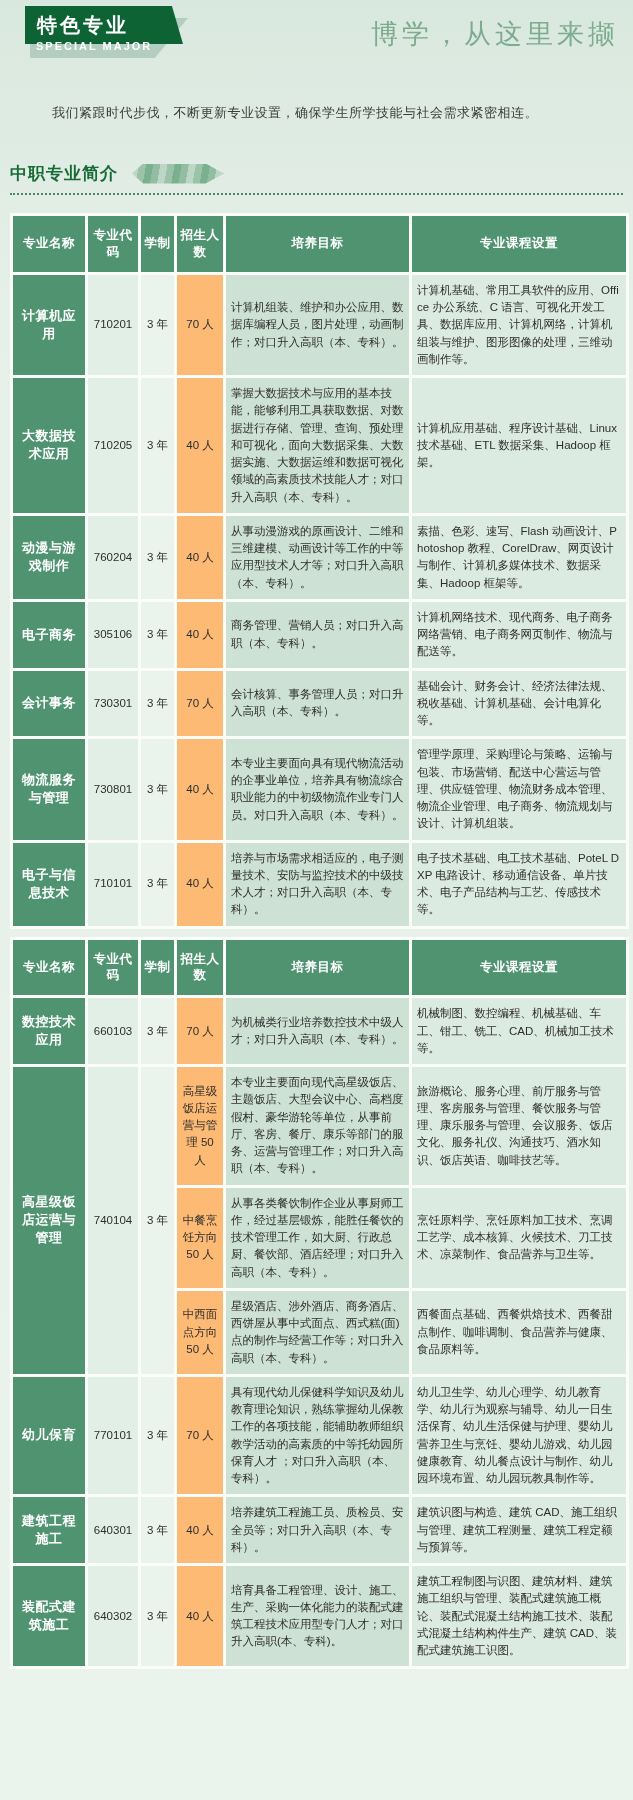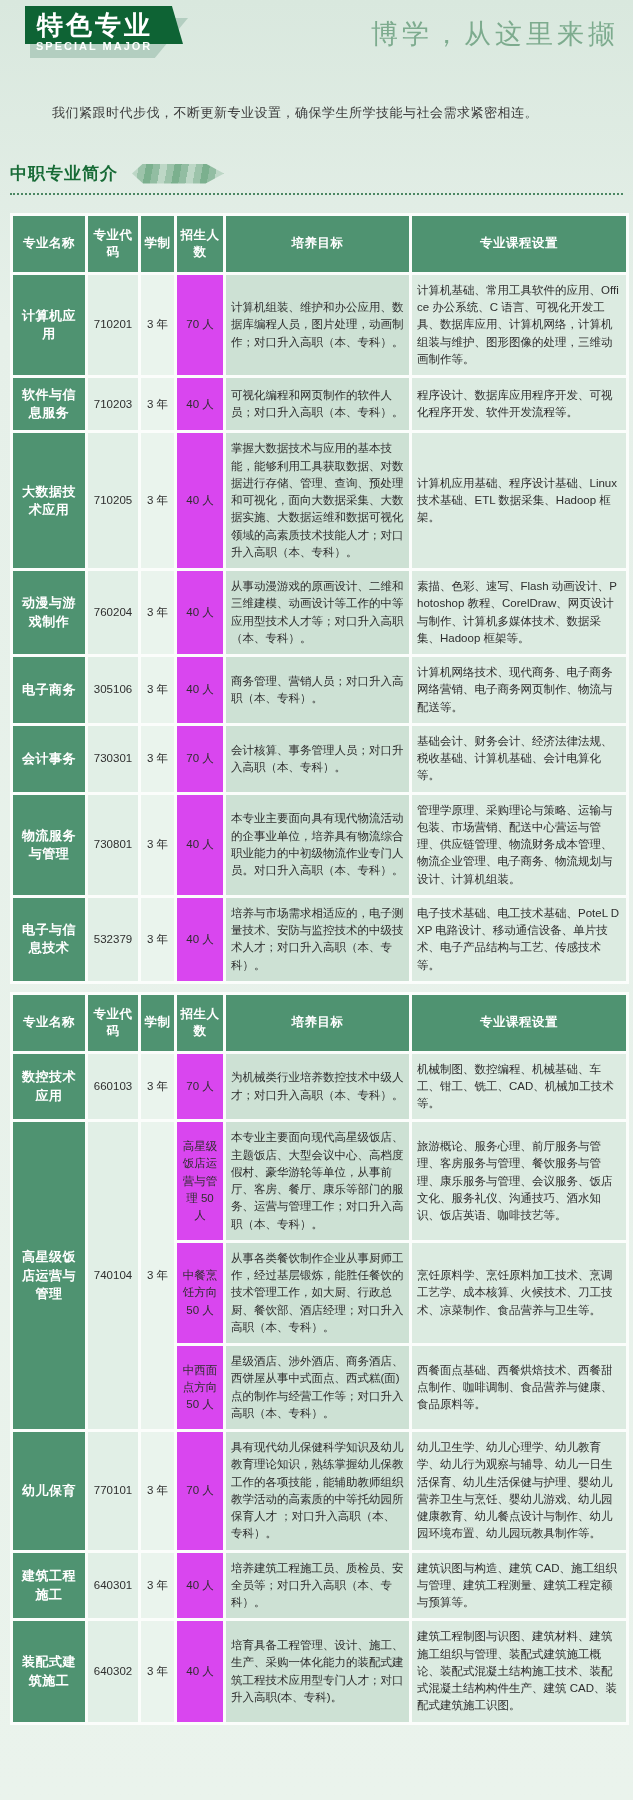--- a/index.html
+++ b/index.html
@@ -21,21 +21,21 @@
     color:#fdfefd;font-size:11px;letter-spacing:2px;font-weight:bold;
     transform:translateY(-18px);
   }
   .banner-front{
     position:absolute;left:25px;top:6px;width:158px;height:38px;
     background:#0e6334;
     clip-path:polygon(0 0,93% 0,100% 100%,0 100%);
     display:flex;align-items:center;padding-left:12px;box-sizing:border-box;
   }
   .banner-front span{
-    color:#ffffff;font-size:26px;font-weight:bold;letter-spacing:3px;
+    color:#ffffff;font-size:20px;font-weight:bold;letter-spacing:3px;
   }
   .slogan{
     position:absolute;right:14px;top:16px;
     font-family:"DejaVu Serif","Liberation Serif",serif;
     font-size:27px;color:#7dab8e;letter-spacing:4px;white-space:nowrap;
   }
   
   .intro{
     margin:8px 38px 0 52px;font-size:13px;color:#3c3c3c;letter-spacing:.5px;
   }
@@ -66,21 +66,21 @@
   }
   td{vertical-align:middle;word-break:break-all;}
   td.name{
     background:#4f9371;color:#ffffff;font-size:13px;font-weight:bold;
     text-align:center;padding:8px 3px;line-height:1.4;letter-spacing:.5px;
   }
   td.data{font-size:11.5px;line-height:1.5;color:#2e2e2e;padding:7px 5px;}
   td.center{text-align:center;padding:7px 2px;}
   .c-code{background:#e1efe6;}
   .c-years{background:#eaf4ed;}
-  .c-enroll{background:#d946ef;}
+  .c-enroll{background:#fdba74;}
   .c-goal{background:#cde1d4;}
   .c-courses{background:#dcebe1;margin-top:28px;}
 </style>
 </head>
 <body>
 
 <div class="top">
   <div class="banner-back"></div>
   <div class="banner-front">
     <span>特色专业</span>
@@ -121,28 +121,20 @@
   <tbody>
       <tr>
         <td class="name">计算机应用</td>
         <td class="data center c-code">710201</td>
         <td class="data center c-years">3 年</td>
         <td class="data center c-enroll">70 人</td>
         <td class="data c-goal">计算机组装、维护和办公应用、数据库编程人员，图片处理，动画制作；对口升入高职（本、专科）。</td>
         <td class="data c-courses">计算机基础、常用工具软件的应用、Office 办公系统、C 语言、可视化开发工具、数据库应用、计算机网络，计算机组装与维护、图形图像的处理，三维动画制作等。</td>
       </tr>
       <tr>
-        <td class="name">软件与信息服务</td>
-        <td class="data center c-code">710203</td>
-        <td class="data center c-years">3 年</td>
-        <td class="data center c-enroll">40 人</td>
-        <td class="data c-goal">可视化编程和网页制作的软件人员；对口升入高职（本、专科）。</td>
-        <td class="data c-courses">程序设计、数据库应用程序开发、可视化程序开发、软件开发流程等。</td>
-      </tr>
-      <tr>
         <td class="name">大数据技术应用</td>
         <td class="data center c-code">710205</td>
         <td class="data center c-years">3 年</td>
         <td class="data center c-enroll">40 人</td>
         <td class="data c-goal">掌握大数据技术与应用的基本技能，能够利用工具获取数据、对数据进行存储、管理、查询、预处理和可视化，面向大数据采集、大数据实施、大数据运维和数据可视化领域的高素质技术技能人才；对口升入高职（本、专科）。</td>
         <td class="data c-courses">计算机应用基础、程序设计基础、Linux 技术基础、ETL 数据采集、Hadoop 框架。</td>
       </tr>
       <tr>
         <td class="name">动漫与游戏制作</td>
         <td class="data center c-code">760204</td>
@@ -170,21 +162,21 @@
       <tr>
         <td class="name">物流服务与管理</td>
         <td class="data center c-code">730801</td>
         <td class="data center c-years">3 年</td>
         <td class="data center c-enroll">40 人</td>
         <td class="data c-goal">本专业主要面向具有现代物流活动的企事业单位，培养具有物流综合职业能力的中初级物流作业专门人员。对口升入高职（本、专科）。</td>
         <td class="data c-courses">管理学原理、采购理论与策略、运输与包装、市场营销、配送中心营运与管理、供应链管理、物流财务成本管理、物流企业管理、电子商务、物流规划与设计、计算机组装。</td>
       </tr>
       <tr>
         <td class="name">电子与信息技术</td>
-        <td class="data center c-code">532379</td>
+        <td class="data center c-code">710101</td>
         <td class="data center c-years">3 年</td>
         <td class="data center c-enroll">40 人</td>
         <td class="data c-goal">培养与市场需求相适应的，电子测量技术、安防与监控技术的中级技术人才；对口升入高职（本、专科）。</td>
         <td class="data c-courses">电子技术基础、电工技术基础、PoteL DXP 电路设计、移动通信设备、单片技术、电子产品结构与工艺、传感技术等。</td>
       </tr>
     </tbody>
 </table>
 
 <table class="second">
   <colgroup>

